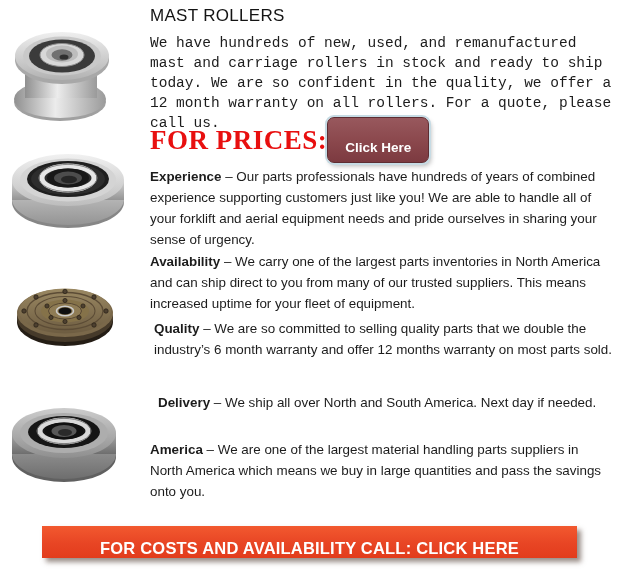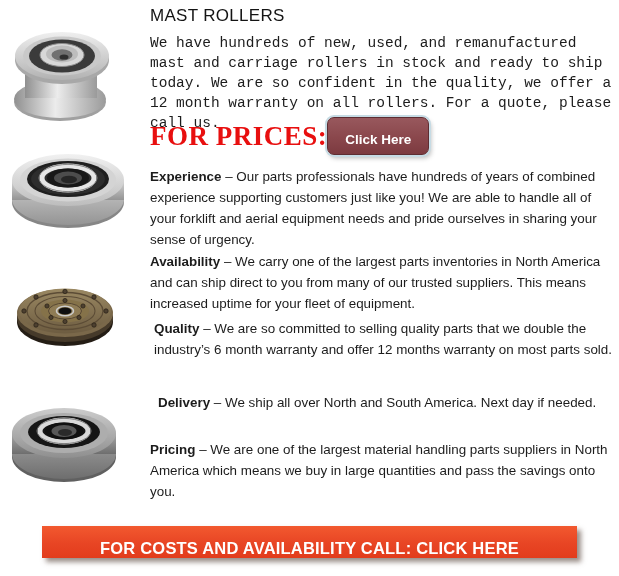--- a/index.html
+++ b/index.html
@@ -47,21 +47,21 @@
     color: #e80f0f;
     letter-spacing: 0.5px;
     white-space: nowrap;
   }
   .btn-clickhere {
     background: linear-gradient(180deg, #98585d 0%, #8a474c 55%, #7c3a40 100%);
     color: #ffffff;
     font-family: "Liberation Sans", "DejaVu Sans", sans-serif;
     font-weight: bold;
     font-size: 13.5px;
-    padding: 14px 17px 7px 17px;
+    padding: 22px 17px 7px 17px;
     border-radius: 7px;
     border: 1px solid #5e2d32;
     box-shadow: 0 0 0 2px #c6dbe4, 2px 3px 5px rgba(0,0,0,0.28);
     cursor: pointer;
   }
   .section {
     position: absolute;
     left: 150px;
     width: 462px;
     font-size: 13.4px;
@@ -233,19 +233,19 @@
   <strong>Quality</strong>
   <span>– We are so committed to selling quality parts that we double the industry’s 6 month warranty and offer 12 months warranty on most parts sold.</span>
 </p>
 
 <p class="section sec-delivery" style="margin:8px;">
   <strong>Delivery</strong>
   <span>– We ship all over North and South America.  Next day if needed.</span>
 </p>
 
 <p class="section sec-pricing" style="margin:0;">
-  <strong>Pricing</strong>
+  <strong>America</strong>
   <span>– We are one of the largest material handling parts suppliers in North America which means we buy in large quantities and pass the savings onto you.</span>
 </p>
 
 <div class="banner">
   <span>FOR COSTS AND AVAILABILITY CALL: CLICK HERE</span>
 </div>
 
 </body></html>

